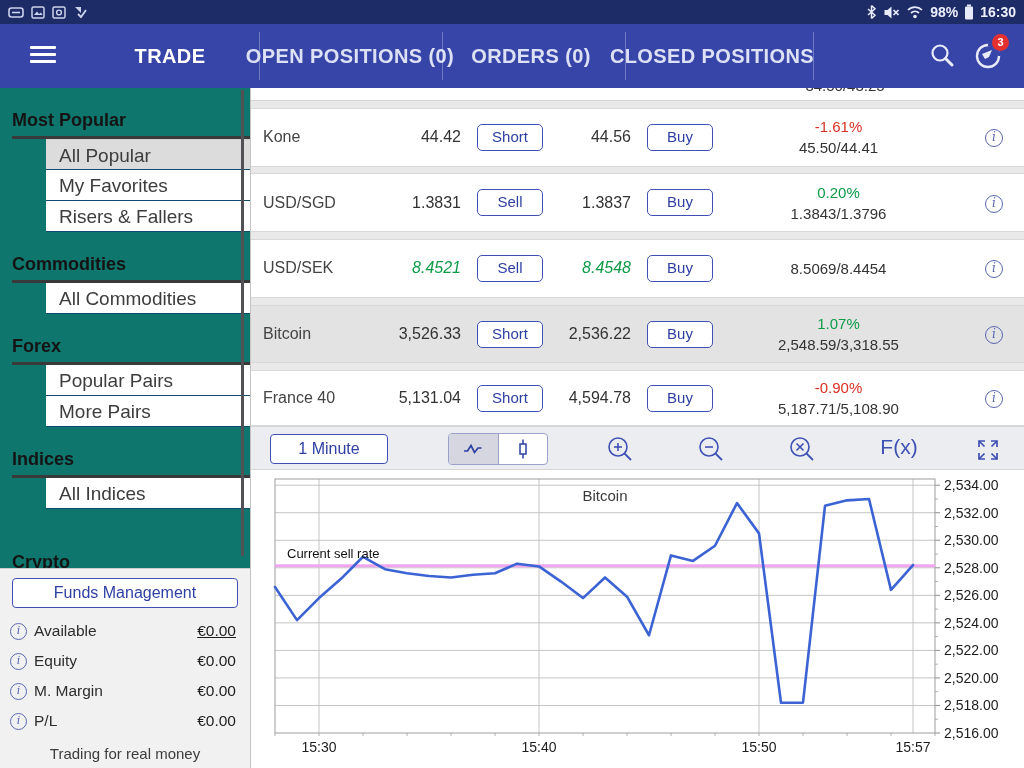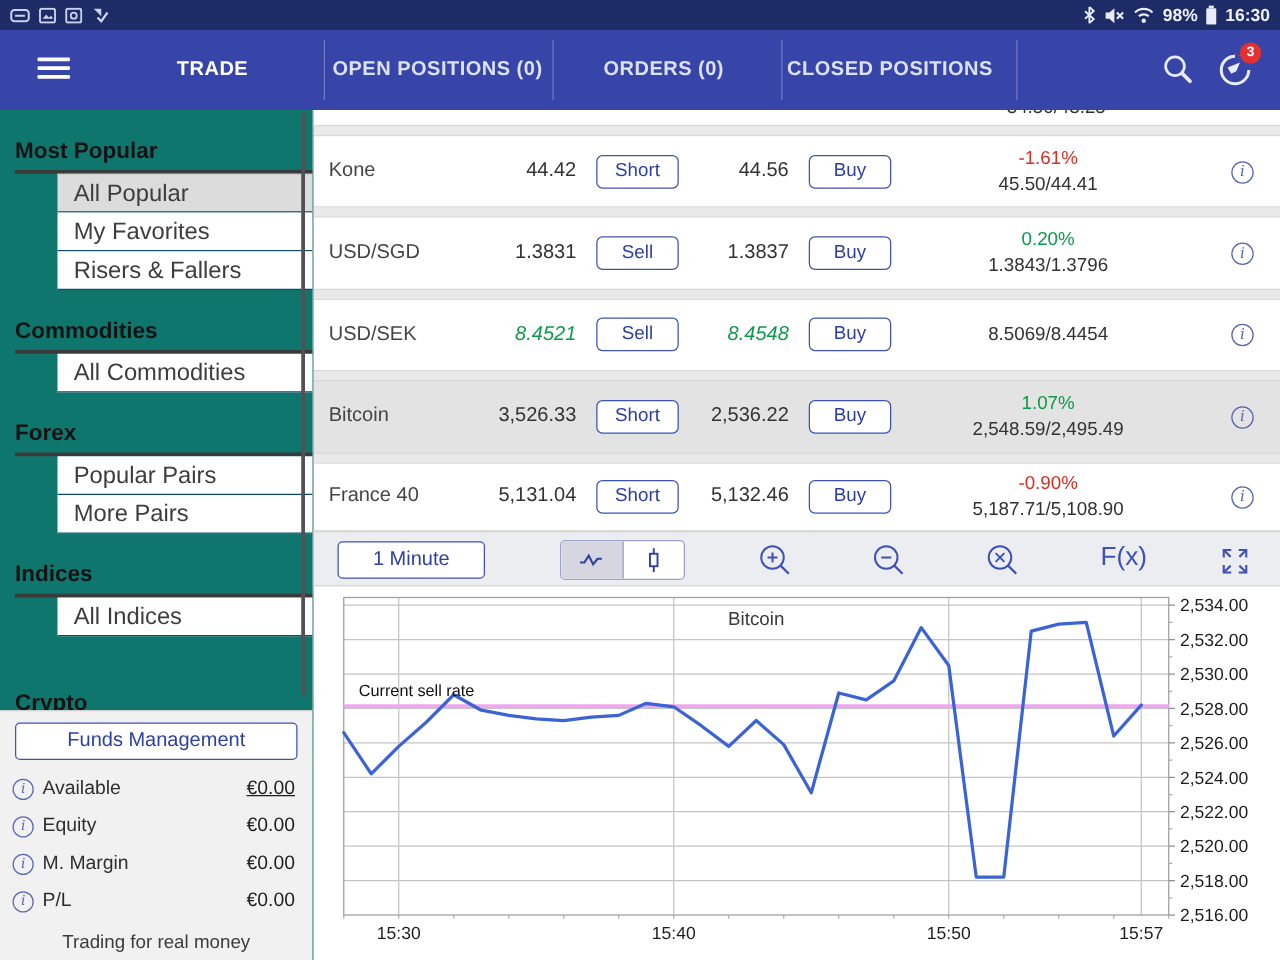--- a/index.html
+++ b/index.html
@@ -12,21 +12,21 @@
   .sb-left { display:flex; gap:7px; align-items:center; }
   .sb-right { margin-left:auto; display:flex; gap:6px; align-items:center;
     font-size:14px; font-weight:bold; color:#eef1fc; }
   .sb-right svg, .sb-left svg { display:block; }
 
   
   .navbar { position:relative; height:64px; background:#3845a8; color:#fff; }
   .nav-div { position:absolute; top:8px; width:1px; height:48px; background:rgba(255,255,255,.28); }
   .hamburger { position:absolute; left:30px; top:22px; width:26px; cursor:pointer; }
   .hamburger span { display:block; height:3px; background:#fff; margin-bottom:4px; border-radius:1px; }
-  .nav-title { position:absolute; top:0; height:72px; line-height:64px; font-size:16px;
+  .nav-title { position:absolute; top:0; height:72px; line-height:64px; font-size:20px;
     font-weight:bold; letter-spacing:.4px; transform:translateX(-50%); }
   .nav-tab { color:#dde1f6; cursor:pointer; }
   .nav-search { position:absolute; left:928px; top:18px; width:28px; height:28px; cursor:pointer; }
   .nav-globe { position:absolute; left:972px; top:16px; width:32px; height:32px; cursor:pointer; }
   .nav-badge { position:absolute; left:992px; top:10px; min-width:17px; height:17px; background:#e53030;
     border-radius:9px; color:#fff; font-size:11px; font-weight:bold; line-height:17px; text-align:center; }
 
   
   .app { display:flex; height:680px; }
 
@@ -286,31 +286,31 @@
     <div class="gap"></div>
 
     <div class="wrow selected">
       <div class="c-name">Bitcoin</div>
       <div class="c-price sellp">3,526.33</div>
       <div class="c-btn"><span class="trade-btn">Short</span></div>
       <div class="c-price2 buyp">2,536.22</div>
       <div class="c-btn"><span class="trade-btn">Buy</span></div>
       <div class="c-change">
         <div class="chg up">1.07%</div>
-        <div class="rng">2,548.59/2,495.49</div>
+        <div class="rng">2,548.59/3,318.55</div>
       </div>
       <div class="c-info"><span class="info-i">i</span></div>
     </div>
     <div class="gap"></div>
 
     <div class="wrow" style="height:56px">
       <div class="c-name">France 40</div>
       <div class="c-price sellp">5,131.04</div>
       <div class="c-btn"><span class="trade-btn">Short</span></div>
-      <div class="c-price2 buyp">5,132.46</div>
+      <div class="c-price2 buyp">4,594.78</div>
       <div class="c-btn"><span class="trade-btn">Buy</span></div>
       <div class="c-change">
         <div class="chg down">-0.90%</div>
         <div class="rng">5,187.71/5,108.90</div>
       </div>
       <div class="c-info"><span class="info-i">i</span></div>
     </div>
 
     <div class="ctoolbar">
       <button class="interval-btn">1 Minute</button>

